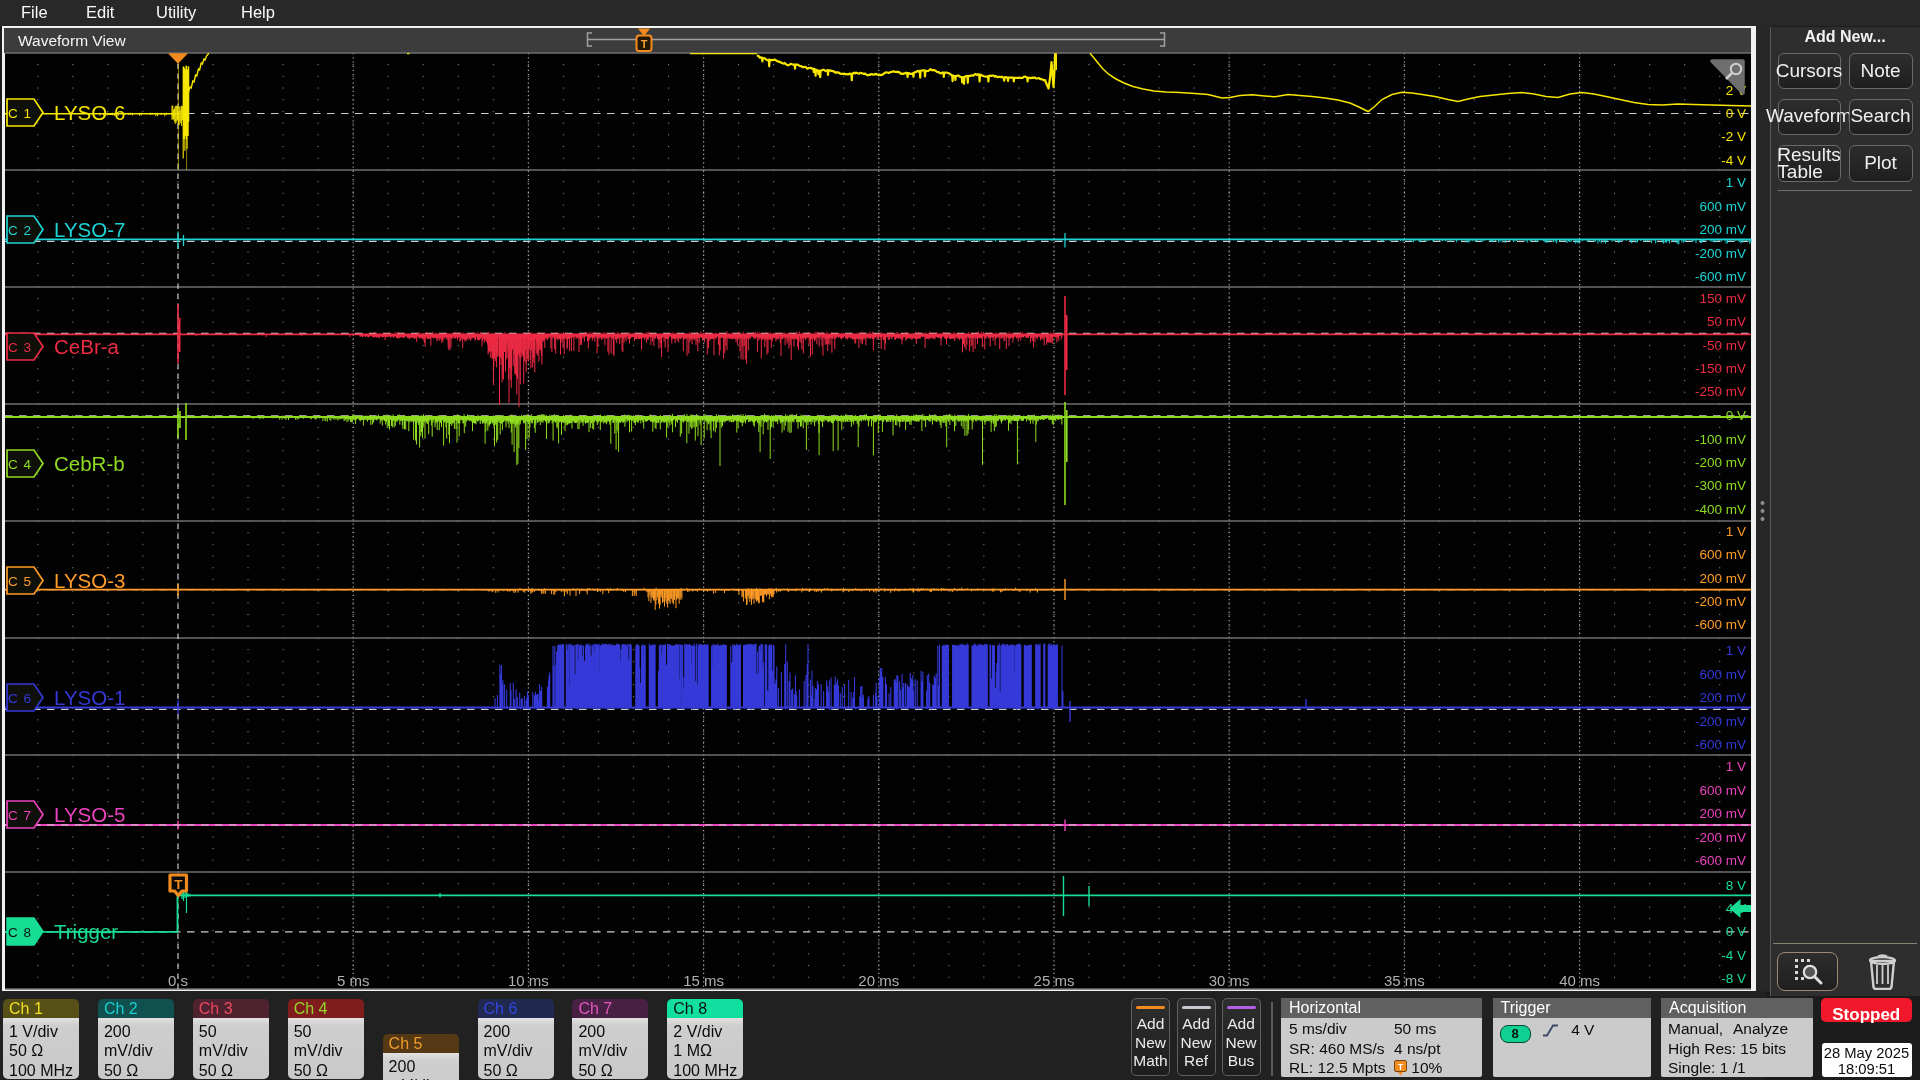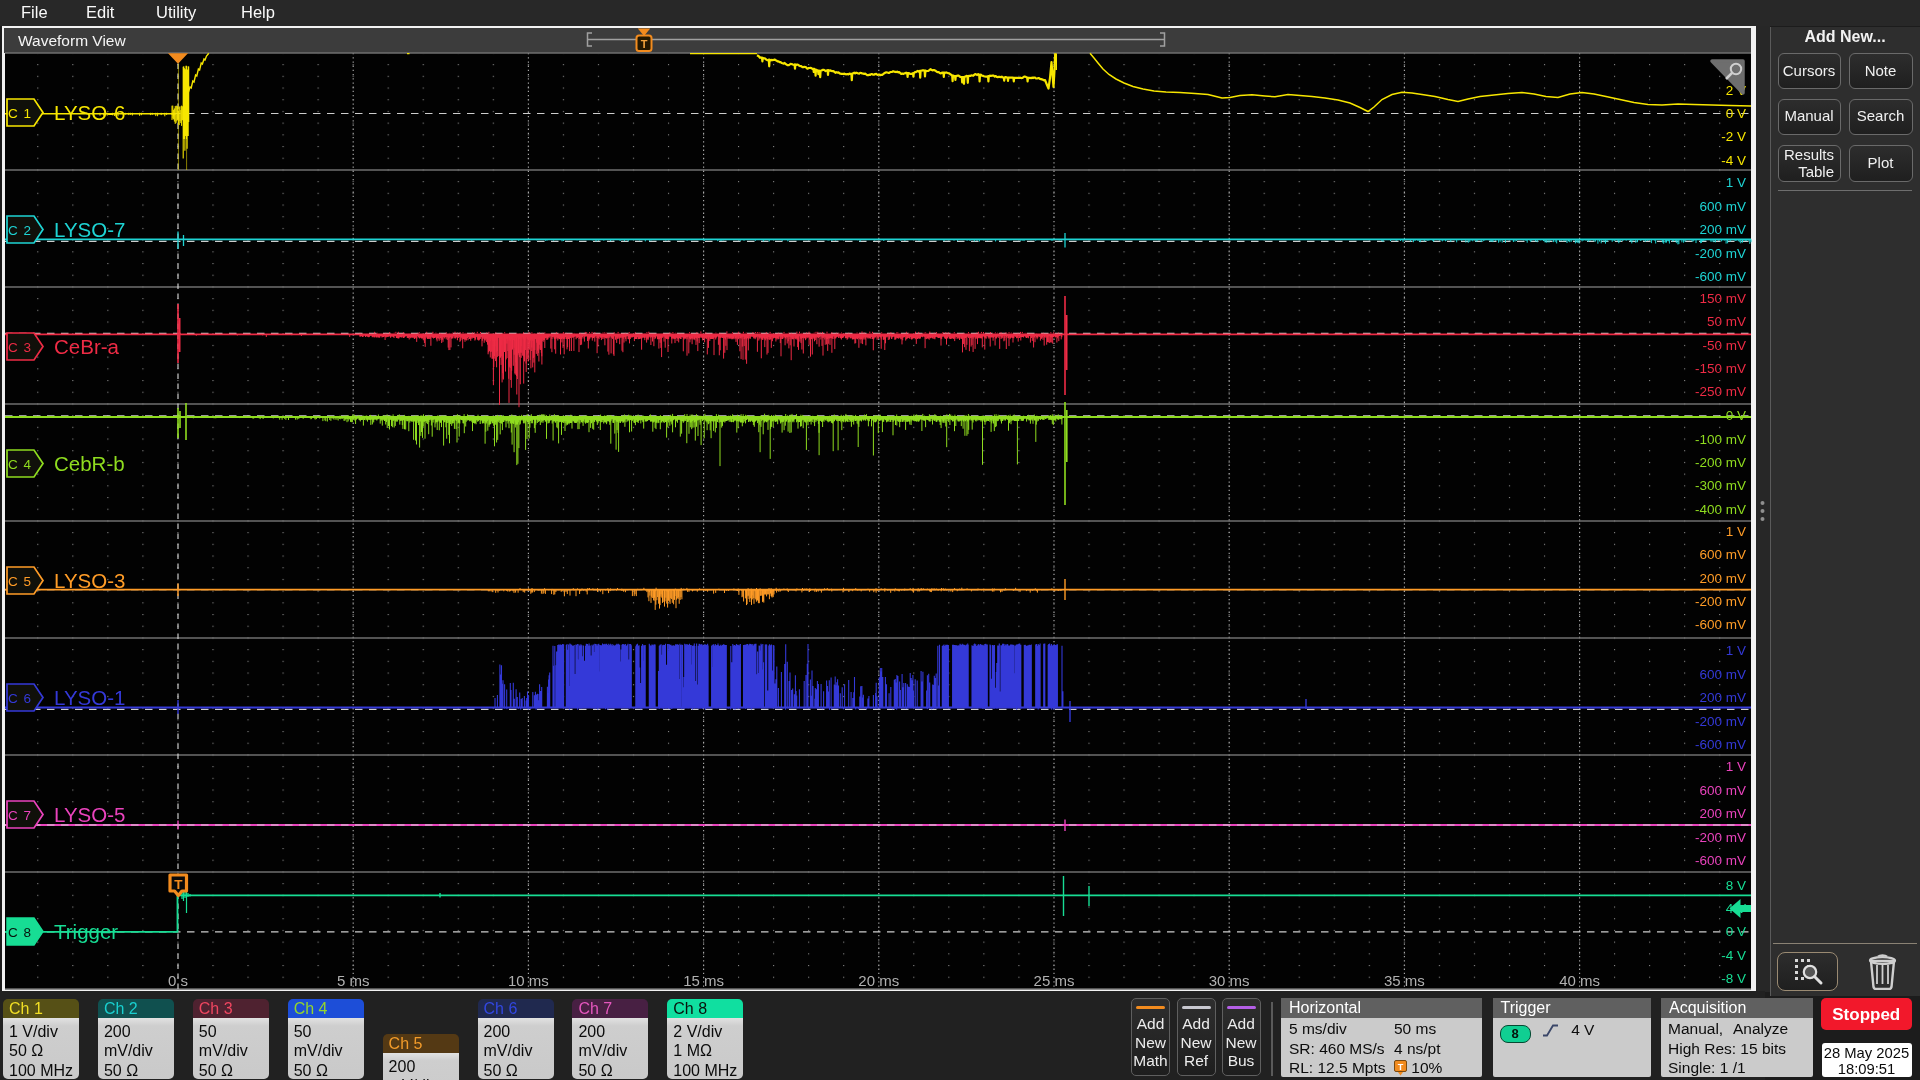--- a/index.html
+++ b/index.html
@@ -1,19 +1,19 @@
 <!DOCTYPE html>
 <html><head><meta charset="utf-8">
 <style>
 html,body{margin:0;padding:0;width:1920px;height:1080px;background:#1c1c1c;
 font-family:"Liberation Sans",sans-serif;overflow:hidden;position:relative}
 .abs{position:absolute}
 .btn{position:absolute;background:#282828;border:1px solid #6a6a6a;border-radius:6px;
-color:#f0f0f0;display:flex;align-items:center;justify-content:center;text-align:right;
-font-size:15px;line-height:16.5px;box-sizing:border-box;background:linear-gradient(#2d2d2d,#1f1f1f)}
+color:#f0f0f0;display:flex;align-items:center;justify-content:center;text-align:left;
+font-size:19px;line-height:16.5px;box-sizing:border-box;background:linear-gradient(#2d2d2d,#1f1f1f)}
 .hdr{position:absolute;left:0;top:0;right:0;height:19.5px;background:#606060;color:#fff;
 font-size:16px;padding-left:8px;line-height:19.5px}
 .panel{position:absolute;background:#cbcbcb;border-radius:2px}
 .prow{position:absolute;color:#0c0c0c;font-size:15.5px;white-space:nowrap}
 .chbadge{position:absolute;width:76px;height:80px;border-radius:5px;overflow:hidden}
 .chhdr{height:19px;font-size:16px;padding-left:6px;line-height:20px}
 .chbody{height:61px;background:linear-gradient(#e2e2e2,#cecece 12%,#c9c9c9);color:#0b0b0b;
 font-size:16px;line-height:19.5px;padding:3.5px 0 0 6px}
 .addbtn{position:absolute;width:39px;height:78px;background:linear-gradient(#2e2e2e,#1e1e1e);
 border:1px solid #5f5f5f;border-radius:5px;box-sizing:border-box;color:#ececec;
@@ -218,21 +218,21 @@
 <path d="M1729.5 908.5 l11 -9.5 v6 h10.5 v7 h-10.5 v6 z" fill="#17dd94"></path>
 <circle cx="1762.5" cy="503" r="2" fill="#8f8f8f"></circle>
 <circle cx="1762.5" cy="511" r="2" fill="#8f8f8f"></circle>
 <circle cx="1762.5" cy="519" r="2" fill="#8f8f8f"></circle>
 </svg>
 
 <div class="abs" style="left:1770px;top:27px;width:150px;height:969px;background:#2e2e2e;border-left:1.5px solid #5a5a5a"></div>
 <div class="abs" style="left:1770px;top:28px;width:150px;text-align:center;color:#f2f2f2;font-size:16px;font-weight:bold">Add New...</div>
 <div class="btn" style="left:1777.5px;top:53px;width:63px;height:36px">Cursors</div>
 <div class="btn" style="left:1848.5px;top:53px;width:64px;height:36px">Note</div>
-<div class="btn" style="left:1777.5px;top:98.5px;width:63px;height:36px">Manual</div>
+<div class="btn" style="left:1777.5px;top:98.5px;width:63px;height:36px">Waveform</div>
 <div class="btn" style="left:1848.5px;top:98.5px;width:64px;height:36px">Search</div>
 <div class="btn" style="left:1777.5px;top:144.5px;width:63px;height:37.5px;line-height:17px">Results<br>Table</div>
 <div class="btn" style="left:1848.5px;top:144.5px;width:64px;height:37.5px">Plot</div>
 <div class="abs" style="left:1778px;top:190px;width:134px;height:1px;background:#6e6e6e"></div>
 <div class="abs" style="left:1773px;top:943px;width:144px;height:1px;background:#8a8274"></div>
 <div class="btn" style="left:1777px;top:952px;width:61px;height:39px;border-color:#9a8a72;border-radius:8px">
 <svg width="40" height="30" viewBox="0 0 40 30">
       <g fill="#d8d8d8">
 <rect x="7" y="2" width="3" height="3"></rect>
         <rect x="13" y="2" width="3" height="3"></rect>
@@ -261,21 +261,21 @@
 </div>
 <div class="chbadge" style="left:97.9px;top:999px">
 <div class="chhdr" style="background:#10504f;color:#19cfcf">Ch 2</div>
 <div class="chbody">200 mV/div<br>50 Ω<br>100 MHz <span style="font-size:10.5px;vertical-align:3px">B</span><span style="font-size:8px;vertical-align:1px">w</span></div>
 </div>
 <div class="chbadge" style="left:192.8px;top:999px">
 <div class="chhdr" style="background:#4f2230;color:#ef4660">Ch 3</div>
 <div class="chbody">50 mV/div<br>50 Ω<br>100 MHz <span style="font-size:10.5px;vertical-align:3px">B</span><span style="font-size:8px;vertical-align:1px">w</span></div>
 </div>
 <div class="chbadge" style="left:287.7px;top:999px">
-<div class="chhdr" style="background:#1d4ed8;color:#95d62c">Ch 4</div>
+<div class="chhdr" style="background:#7f1d1d;color:#95d62c">Ch 4</div>
 <div class="chbody">50 mV/div<br>50 Ω<br>100 MHz <span style="font-size:10.5px;vertical-align:3px">B</span><span style="font-size:8px;vertical-align:1px">w</span></div>
 </div>
 <div class="chbadge" style="left:382.6px;top:1034px">
 <div class="chhdr" style="background:#543914;color:#f29b2a">Ch 5</div>
 <div class="chbody">200 mV/div<br>50 Ω<br>100 MHz <span style="font-size:10.5px;vertical-align:3px">B</span><span style="font-size:8px;vertical-align:1px">w</span></div>
 </div>
 <div class="chbadge" style="left:477.5px;top:999px">
 <div class="chhdr" style="background:#20294f;color:#3247e0">Ch 6</div>
 <div class="chbody">200 mV/div<br>50 Ω<br>100 MHz <span style="font-size:10.5px;vertical-align:3px">B</span><span style="font-size:8px;vertical-align:1px">w</span></div>
 </div>
@@ -316,14 +316,14 @@
 </div>
 
 <div class="panel" style="left:1661px;top:998px;width:152px;height:79px">
 <div class="hdr">Acquisition</div>
 <div class="prow" style="left:7px;top:22px">Manual,</div>
     <div class="prow" style="left:72px;top:22px">Analyze</div>
 <div class="prow" style="left:7px;top:41.5px">High Res: 15 bits</div>
 <div class="prow" style="left:7px;top:61px">Single: 1 /1</div>
 </div>
 
-<div class="abs" style="left:1821px;top:998px;width:90.5px;height:32px;background:#f2182b;border-radius:5px;color:#fff;font-weight:bold;font-size:17px;text-align:center;line-height:34px">Stopped</div>
+<div class="abs" style="left:1821px;top:998px;width:90.5px;height:24px;background:#f2182b;border-radius:5px;color:#fff;font-weight:bold;font-size:17px;text-align:center;line-height:34px">Stopped</div>
 <div class="abs" style="left:1821.5px;top:1042.5px;width:90px;height:34.5px;background:#ffffff;border-radius:3px;color:#0a0a0a;font-size:14.8px;text-align:center;line-height:16.5px;padding-top:2px;box-sizing:border-box">28 May 2025<br>18:09:51</div>
 
 </body></html>

